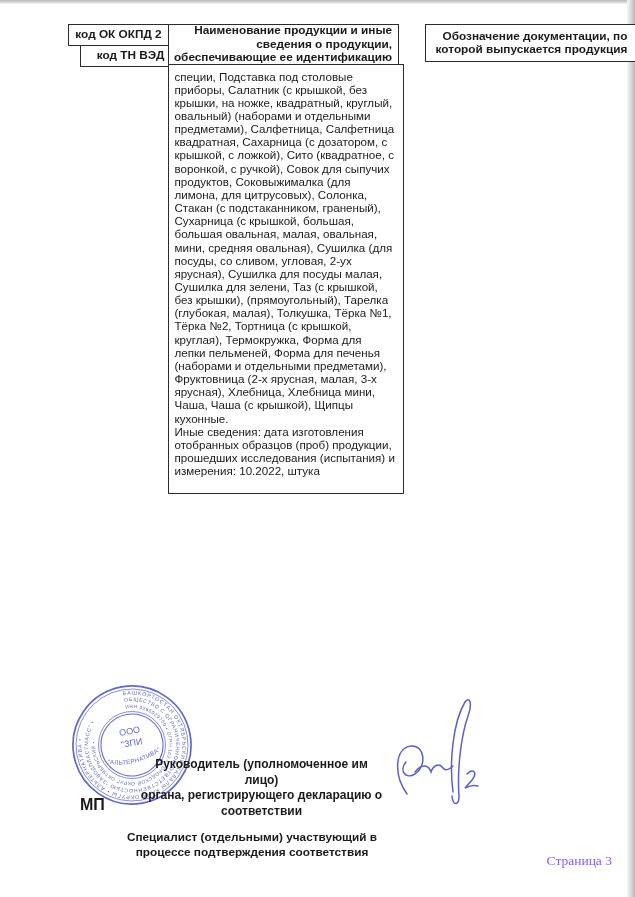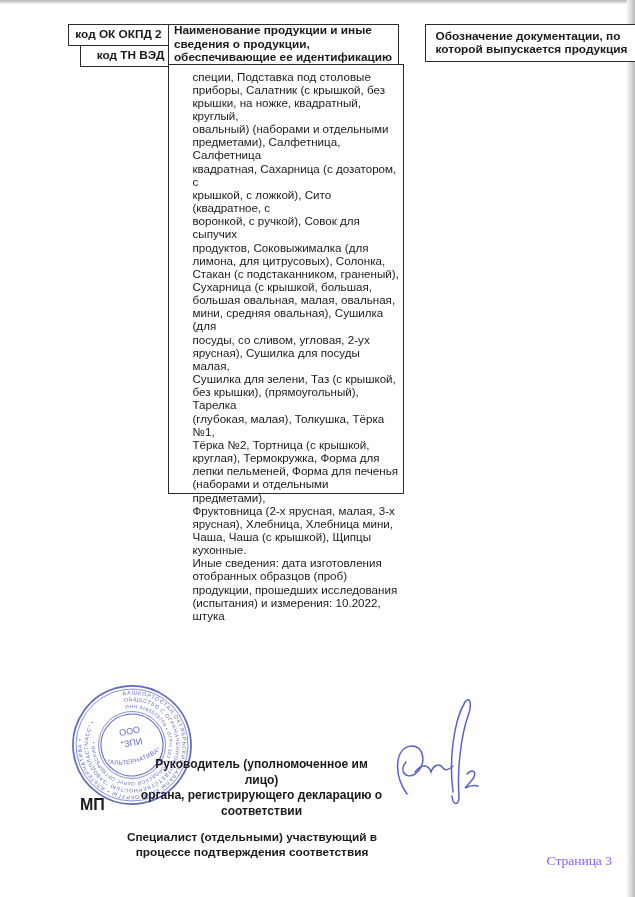--- a/index.html
+++ b/index.html
@@ -7,28 +7,28 @@
   #page{position:relative;width:635px;height:897px;background:#ffffff;overflow:hidden;}
 
   
   .edge-top{position:absolute;top:0;left:0;right:0;height:4px;
     background:linear-gradient(180deg,#b5b5b5 0%,#d9d9d9 55%,#f4f4f4 100%);}
   .edge-right{position:absolute;top:0;right:0;width:8px;height:100%;
     background:linear-gradient(270deg,#b9b9b9 0%,#dcdcdc 55%,#f6f6f6 100%);}
 
   
   .cell{position:absolute;box-sizing:border-box;border:1.6px solid #2b2b2b;background:#fff;}
-  .hdr{font-weight:bold;font-size:11.8px;line-height:13.5px;text-align:left;
+  .hdr{font-weight:bold;font-size:11.8px;line-height:13.5px;text-align:right;
        display:flex;align-items:center;justify-content:center;white-space:pre-line;}
   #cell-okpd{left:68px;top:24px;width:101px;height:22px;}
   #cell-tnved{left:68px;top:44.5px;width:101px;height:22.5px;margin-left:12px;}
   #cell-name-hdr{left:167.5px;top:24px;width:231px;height:41px;}
   #cell-docs-hdr{left:397px;top:24px;width:213px;height:38px;margin-left:28px;}
   #cell-body{left:167.5px;top:63.5px;width:236px;height:430px;border-width:1.4px;
-       padding:5px 3px 0 24px;font-size:11.6px;line-height:13.15px;}
+       padding:5px 3px 0 6px;font-size:11.6px;line-height:13.15px;}
   .product-lines{white-space:pre-line;}
   .other-info{margin-top:0;}
   .b{font-weight:normal;}
 
   
   .stamp-wrap{position:absolute;left:66px;top:679px;width:132px;height:132px;opacity:.88;}
   .stamp-wrap svg{width:100%;height:100%;}
 
   
   .signature-wrap{position:absolute;left:391px;top:690px;width:112px;height:120px;opacity:.9;}

